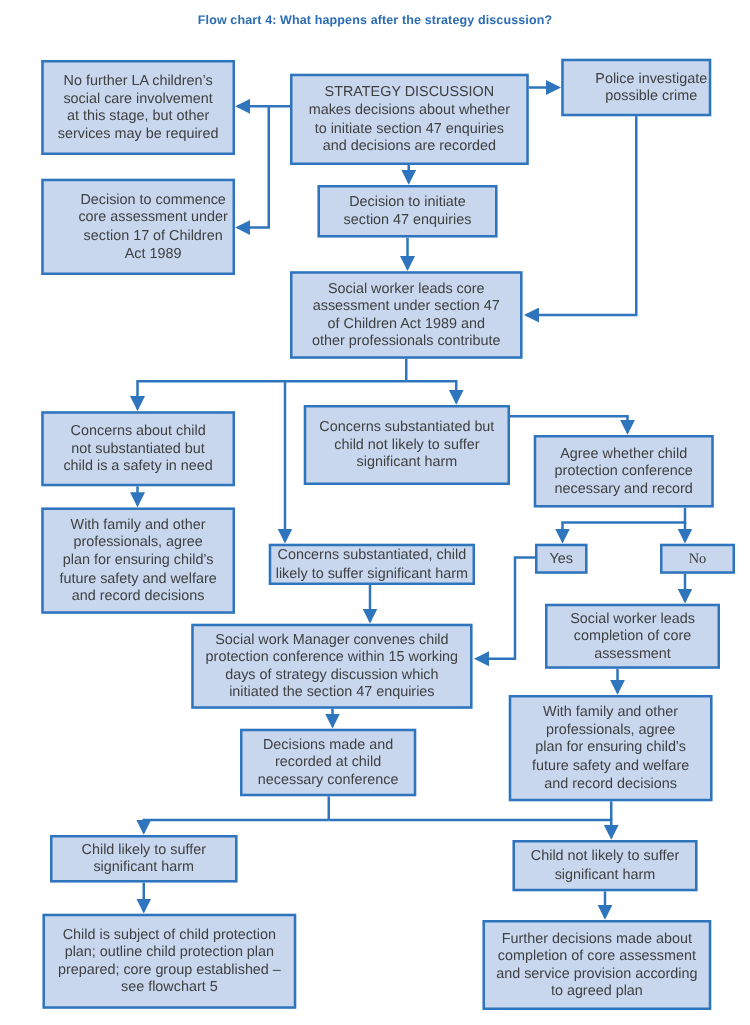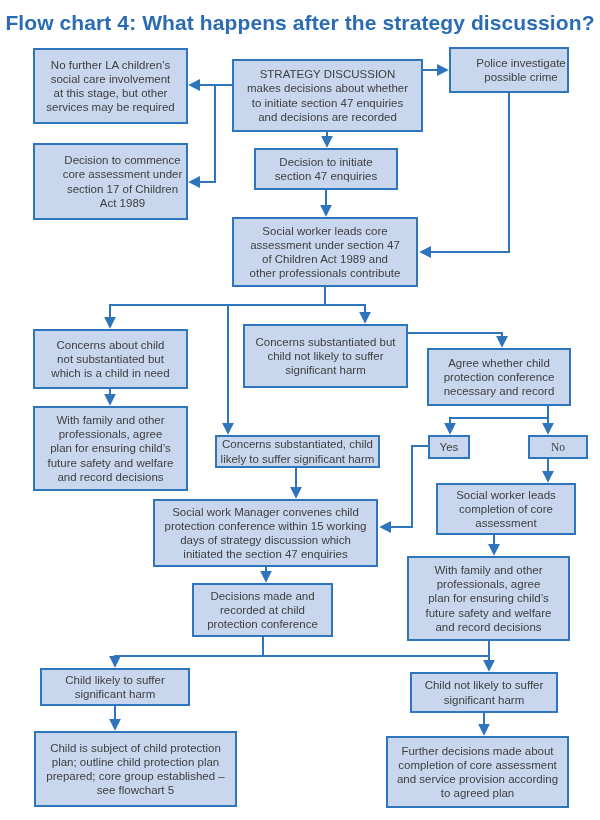--- a/index.html
+++ b/index.html
@@ -9,21 +9,21 @@
     --title-text:#2a6cb4;
     --box-text:#3e4042;
     --page-bg:#ffffff;
   }
   *{margin:0;padding:0;box-sizing:border-box;}
   html,body{width:600px;height:820px;background:var(--page-bg);overflow:hidden;}
   body{font-family:"Liberation Sans", sans-serif;position:relative;}
   .stage{position:absolute;left:0;top:0;width:600px;height:820px;}
   .title{
     position:absolute;left:0;top:11px;width:600px;
-    text-align:center;font-size:21px;font-weight:bold;color:var(--title-text);
+    text-align:center;font-size:10px;font-weight:bold;color:var(--title-text);
     letter-spacing:.1px;
   }
   svg.connectors{position:absolute;left:0;top:0;width:600px;height:820px;}
   svg.connectors path{stroke:var(--line);stroke-width:2;fill:none;}
   svg.connectors marker path{fill:var(--line);stroke:none;}
   .node{
     position:absolute;
     background:var(--box-fill);
     border:2px solid var(--box-border);
     color:var(--box-text);
@@ -87,21 +87,21 @@
 section 17 of Children
 Act 1989</div>
   <div class="node" style="left:254px;top:148px;width:144px;height:42px;">Decision to initiate
 section 47 enquiries</div>
   <div class="node" style="left:232px;top:217px;width:186px;height:70px;">Social worker leads core
 assessment under section 47
 of Children Act 1989 and
 other professionals contribute</div>
   <div class="node" style="left:33px;top:329px;width:155px;height:60px;">Concerns about child
 not substantiated but
-which is a child in need</div>
+child is a safety in need</div>
   <div class="node" style="left:243px;top:324px;width:165px;height:64px;">Concerns substantiated but
 child not likely to suffer
 significant harm</div>
   <div class="node" style="left:427px;top:348px;width:144px;height:58px;">Agree whether child
 protection conference
 necessary and record</div>
   <div class="node" style="left:33px;top:406px;width:155px;height:85px;">With family and other
 professionals, agree
 plan for ensuring child’s
 future safety and welfare
@@ -117,21 +117,21 @@
   <div class="node" style="left:436px;top:483px;width:140px;height:52px;">Social worker leads
 completion of core
 assessment</div>
   <div class="node" style="left:407px;top:556px;width:163px;height:85px;">With family and other
 professionals, agree
 plan for ensuring child’s
 future safety and welfare
 and record decisions</div>
   <div class="node" style="left:192px;top:583px;width:141px;height:54px;">Decisions made and
 recorded at child
-protection conference</div>
+necessary conference</div>
   <div class="node" style="left:40px;top:668px;width:150px;height:38px;">Child likely to suffer
 significant harm</div>
   <div class="node" style="left:410px;top:672px;width:148px;height:41px;">Child not likely to suffer
 significant harm</div>
   <div class="node" style="left:34px;top:731px;width:203px;height:76px;">Child is subject of child protection
 plan; outline child protection plan
 prepared; core group established –
 see flowchart 5</div>
   <div class="node" style="left:386px;top:736px;width:183px;height:72px;">Further decisions made about
 completion of core assessment

